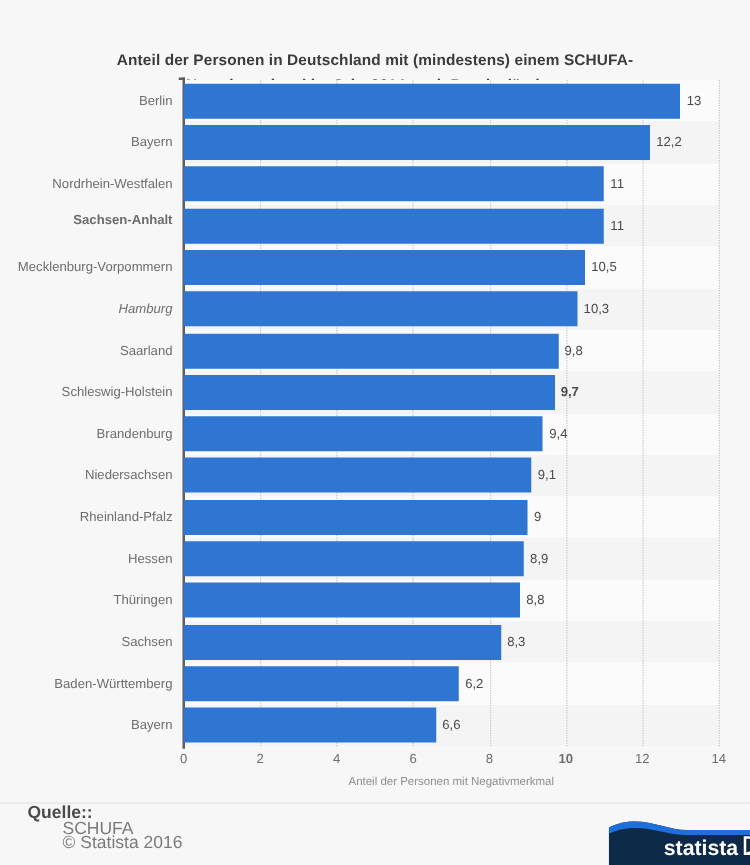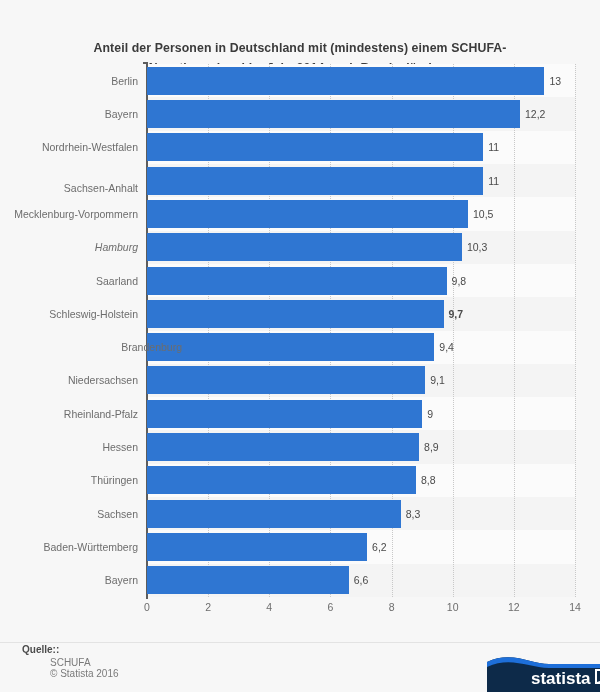--- a/index.html
+++ b/index.html
@@ -142,21 +142,21 @@
     width: 600px;
     height: 1px;
     background: #e3e3e3;
   }
   .footer {
     position: absolute;
     left: 0;
     top: 636px;
     width: 600px;
     height: 56px;
-    font-size: 10px;
+    font-size: 14px;
     color: #777777;
   }
   .foot-col { position: absolute; line-height: 11.5px; }
   .foot-col.src { left: 22px; top: 8px; }
   .foot-col.info { left: 196px; top: 8px; }
   .foot-head {
     font-weight: bold;
     color: #4b4b4b;
     display: block;
     margin-bottom: 1px;
@@ -207,36 +207,36 @@
       <div class="bar-value" style="left: 549.429px; top: 66.6562px;">13</div>
       <div class="cat-label-inner" style="top: 66.6562px;">Berlin</div>
       <div class="bar" title="Bremen: 12,2" style="left: 147px; top: 99.9688px; width: 372.971px; background: rgb(47, 118, 210);"></div>
       <div class="bar-value" style="left: 524.971px; top: 99.9688px;">12,2</div>
       <div class="cat-label-inner" style="top: 99.9688px;">Bayern</div>
       <div class="bar" title="Nordrhein-Westfalen: 11" style="left: 147px; top: 133.281px; width: 336.286px; background: rgb(47, 118, 210);"></div>
       <div class="bar-value" style="left: 488.286px; top: 133.281px;">11</div>
       <div class="cat-label-inner" style="top: 133.281px;">Nordrhein-Westfalen</div>
       <div class="bar" title="Sachsen-Anhalt: 11" style="left: 147px; top: 166.594px; width: 336.286px; background: rgb(47, 118, 210);"></div>
       <div class="bar-value" style="left: 488.286px; top: 166.594px;">11</div>
-      <div class="cat-label-inner" style="top: 174px;">Sachsen-Anhalt</div>
+      <div class="cat-label-inner" style="top: 162px; font-weight: bold;">Sachsen-Anhalt</div>
       <div class="bar" title="Mecklenburg-Vorpommern: 10,5" style="left: 147px; top: 199.906px; width: 321px; background: rgb(47, 118, 210);"></div>
       <div class="bar-value" style="left: 473px; top: 199.906px;">10,5</div>
       <div class="cat-label-inner" style="top: 199.906px;">Mecklenburg-Vorpommern</div>
       <div class="bar" title="Hamburg: 10,3" style="left: 147px; top: 233.219px; width: 314.886px; background: rgb(47, 118, 210);"></div>
       <div class="bar-value" style="left: 466.886px; top: 233.219px;">10,3</div>
       <div class="cat-label-inner" style="top: 233.219px; font-style: italic;">Hamburg</div>
       <div class="bar" title="Saarland: 9,8" style="left: 147px; top: 266.531px; width: 299.6px; background: rgb(47, 118, 210);"></div>
       <div class="bar-value" style="left: 451.6px; top: 266.531px;">9,8</div>
       <div class="cat-label-inner" style="top: 266.531px;">Saarland</div>
       <div class="bar" title="Schleswig-Holstein: 9,7" style="left: 147px; top: 299.844px; width: 296.543px; background: rgb(47, 118, 210);"></div>
       <div class="bar-value" style="left: 448.543px; top: 299.844px; font-weight: bold;">9,7</div>
       <div class="cat-label-inner" style="top: 299.844px;">Schleswig-Holstein</div>
       <div class="bar" title="Brandenburg: 9,4" style="left: 147px; top: 333.156px; width: 287.371px; background: rgb(47, 118, 210);"></div>
       <div class="bar-value" style="left: 439.371px; top: 333.156px;">9,4</div>
-      <div class="cat-label-inner" style="top: 333.156px; margin-left: 44px;">Brandenburg</div>
+      <div class="cat-label-inner" style="top: 333.156px;">Brandenburg</div>
       <div class="bar" title="Niedersachsen: 9,1" style="left: 147px; top: 366.469px; width: 278.2px; background: rgb(47, 118, 210);"></div>
       <div class="bar-value" style="left: 430.2px; top: 366.469px;">9,1</div>
       <div class="cat-label-inner" style="top: 366.469px;">Niedersachsen</div>
       <div class="bar" title="Rheinland-Pfalz: 9" style="left: 147px; top: 399.781px; width: 275.143px; background: rgb(47, 118, 210);"></div>
       <div class="bar-value" style="left: 427.143px; top: 399.781px;">9</div>
       <div class="cat-label-inner" style="top: 399.781px;">Rheinland-Pfalz</div>
       <div class="bar" title="Hessen: 8,9" style="left: 147px; top: 433.094px; width: 272.086px; background: rgb(47, 118, 210);"></div>
       <div class="bar-value" style="left: 424.086px; top: 433.094px;">8,9</div>
       <div class="cat-label-inner" style="top: 433.094px;">Hessen</div>
       <div class="bar" title="Thüringen: 8,8" style="left: 147px; top: 466.406px; width: 269.029px; background: rgb(47, 118, 210);"></div>
@@ -251,24 +251,25 @@
       <div class="bar" title="Bayern: 6,6" style="left: 147px; top: 566.344px; width: 201.771px; background: rgb(47, 118, 210);"></div>
       <div class="bar-value" style="left: 353.771px; top: 566.344px;">6,6</div>
       <div class="cat-label-inner" style="top: 566.344px;">Bayern</div>
     </div>
   <div id="xaxis-layer">
       <div class="xtick" style="left: 147px;">0</div>
       <div class="xtick" style="left: 208.143px;">2</div>
       <div class="xtick" style="left: 269.286px;">4</div>
       <div class="xtick" style="left: 330.429px;">6</div>
       <div class="xtick" style="left: 391.571px;">8</div>
-      <div class="xtick" style="left: 452.714px;">10</div>
+      <div class="xtick" style="left: 452.714px; font-weight: bold;">10</div>
       <div class="xtick" style="left: 513.857px;">12</div>
       <div class="xtick" style="left: 575px;">14</div>
     </div>
+  <div class="xaxis-title">Anteil der Personen mit Negativmerkmal</div>
 </div>
 
 <div class="footer-rule"></div>
 <div class="footer">
   <div class="foot-col src">
     <span class="foot-head">Quelle::</span>
     <span class="foot-line">SCHUFA</span>
     <span class="foot-line">© Statista 2016</span>
   </div>
 </div>

